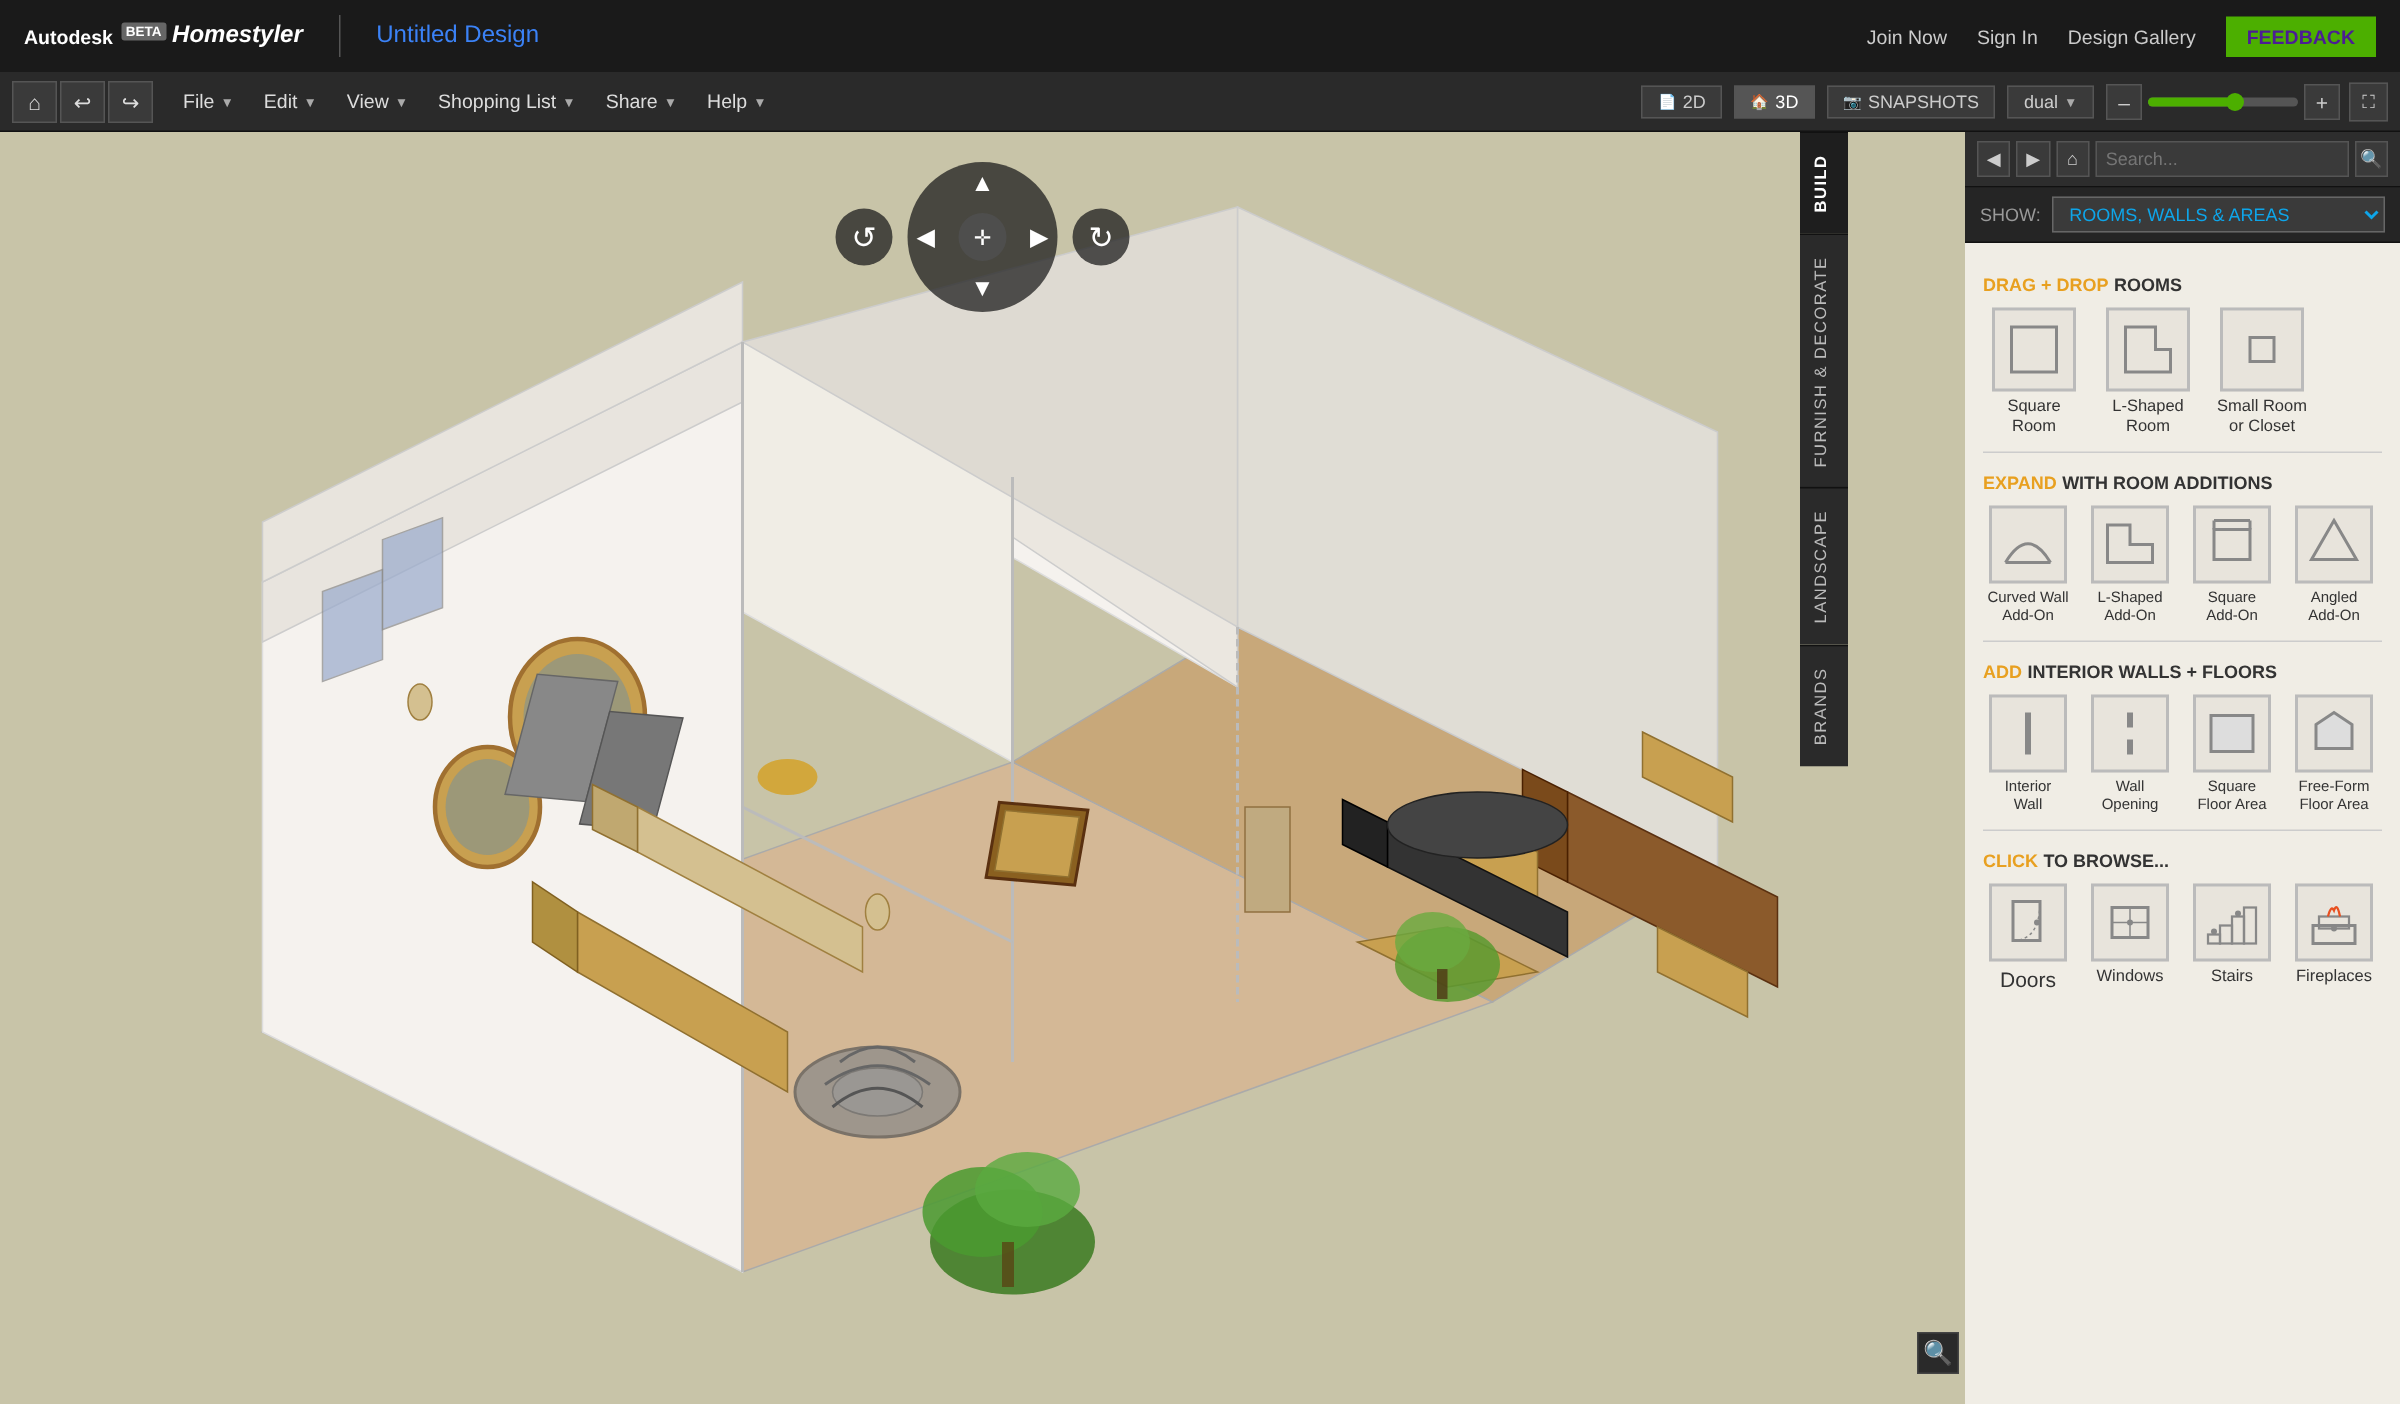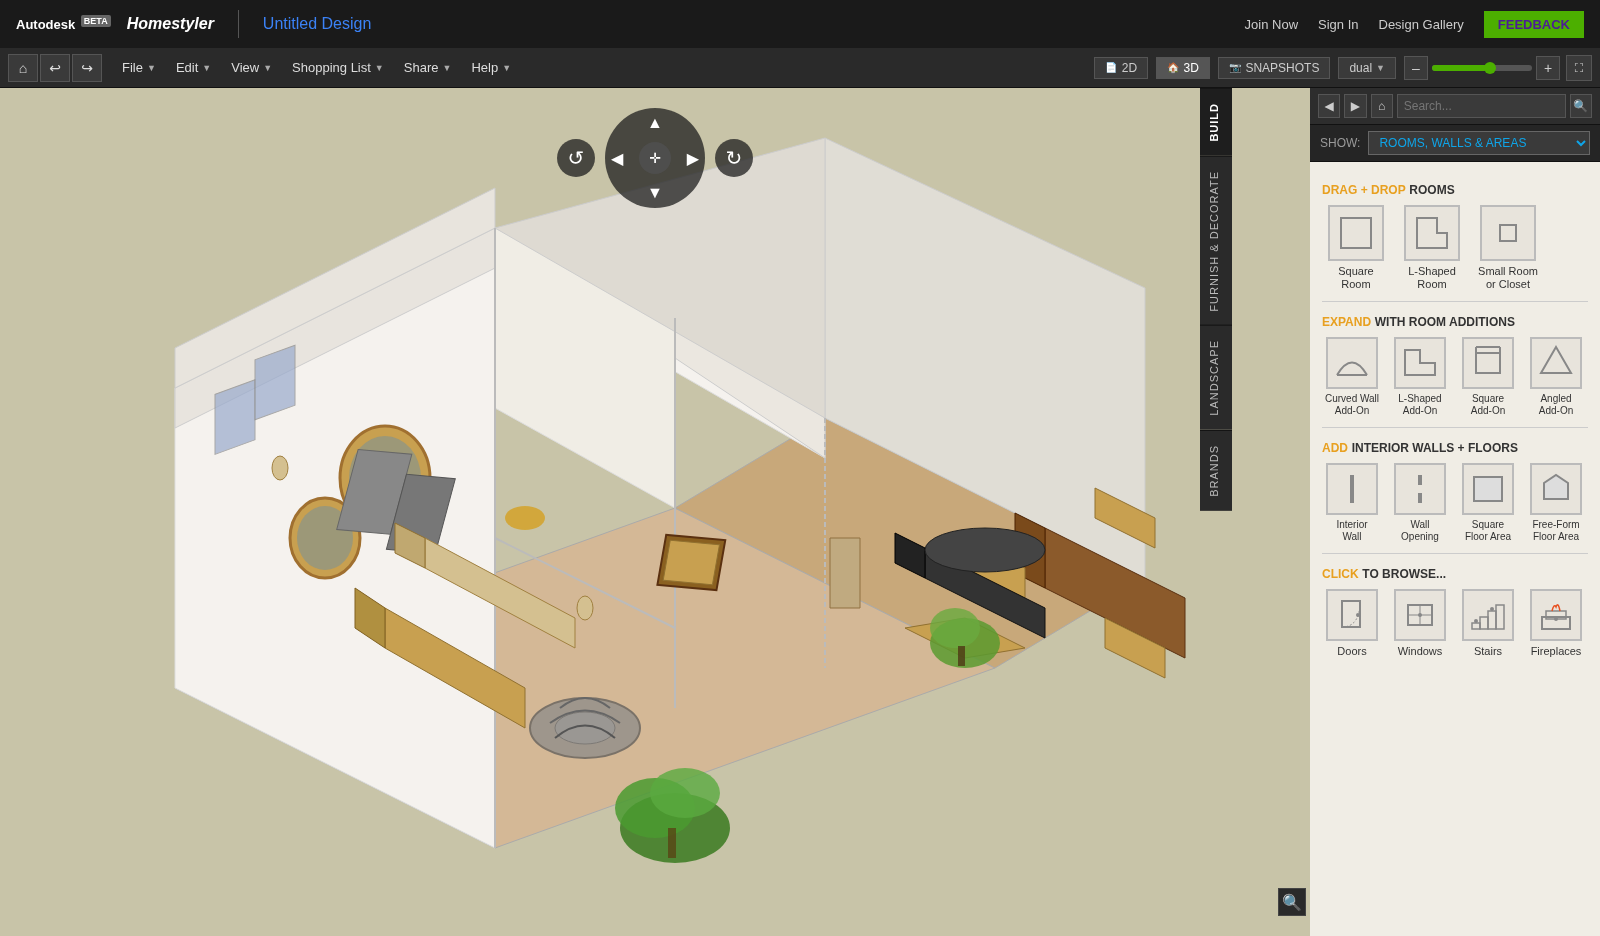--- a/index.html
+++ b/index.html
@@ -10,21 +10,21 @@
       height: 48px;
       background: #1a1a1a;
       display: flex;
       align-items: center;
       padding: 0 16px;
       gap: 16px;
     }
     #logo-area {
       display: flex;
       align-items: center;
-      gap: 16px;
+      gap: 4px;
       color: white;
       font-size: 14px;
     }
     #logo-autodesk { color: white; font-size: 13px; font-weight: bold; }
     #logo-homestyler { color: white; font-size: 14px; font-style: italic; }
     #title-separator {
       width: 1px;
       height: 28px;
       background: #555;
       margin: 0 8px;
@@ -734,21 +734,21 @@
       <div class="items-grid" style="display:flex;flex-wrap:wrap;gap:8px;margin-bottom:10px;">
 
         <div class="room-item" style="display:flex;flex-direction:column;align-items:center;cursor:pointer;width:60px;">
           <div class="room-item-icon" style="width:52px;height:52px;background:#e8e4dc;border:2px solid #bbb;display:flex;align-items:center;justify-content:center;margin-bottom:4px;">
             <svg width="40" height="36">
               <rect x="10" y="4" width="18" height="26" fill="none" stroke="#888" stroke-width="2"></rect>
               <path d="M10,30 Q28,30 28,4" fill="none" stroke="#888" stroke-width="1" stroke-dasharray="2,2"></path>
               <circle cx="26" cy="18" r="2" fill="#888"></circle>
             </svg>
           </div>
-          <span class="room-item-label" style="font-size:11px;color:#333;text-align:center;line-height:1.2;">Doors</span>
+          <span class="room-item-label" style="font-size:14px;color:#333;text-align:center;line-height:1.2;">Doors</span>
         </div>
 
         <div class="room-item" style="display:flex;flex-direction:column;align-items:center;cursor:pointer;width:60px;">
           <div class="room-item-icon" style="width:52px;height:52px;background:#e8e4dc;border:2px solid #bbb;display:flex;align-items:center;justify-content:center;margin-bottom:4px;">
             <svg width="40" height="36">
               <rect x="8" y="8" width="24" height="20" fill="none" stroke="#888" stroke-width="2"></rect>
               <line x1="20" y1="8" x2="20" y2="28" stroke="#888" stroke-width="1"></line>
               <line x1="8" y1="18" x2="32" y2="18" stroke="#888" stroke-width="1"></line>
               <circle cx="20" cy="18" r="2" fill="#888"></circle>
             </svg>

